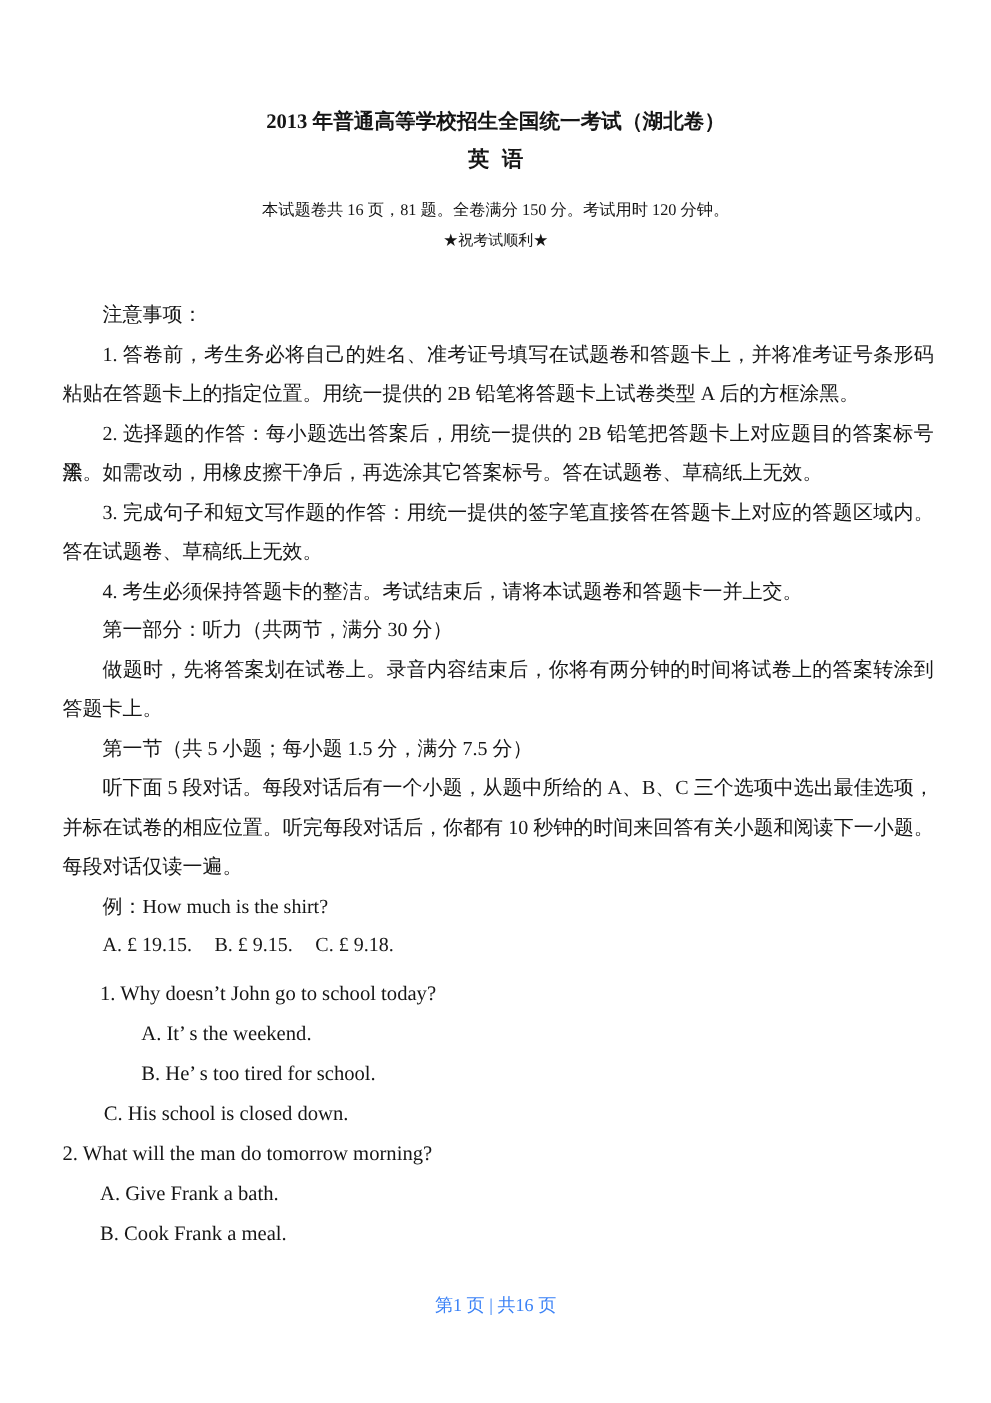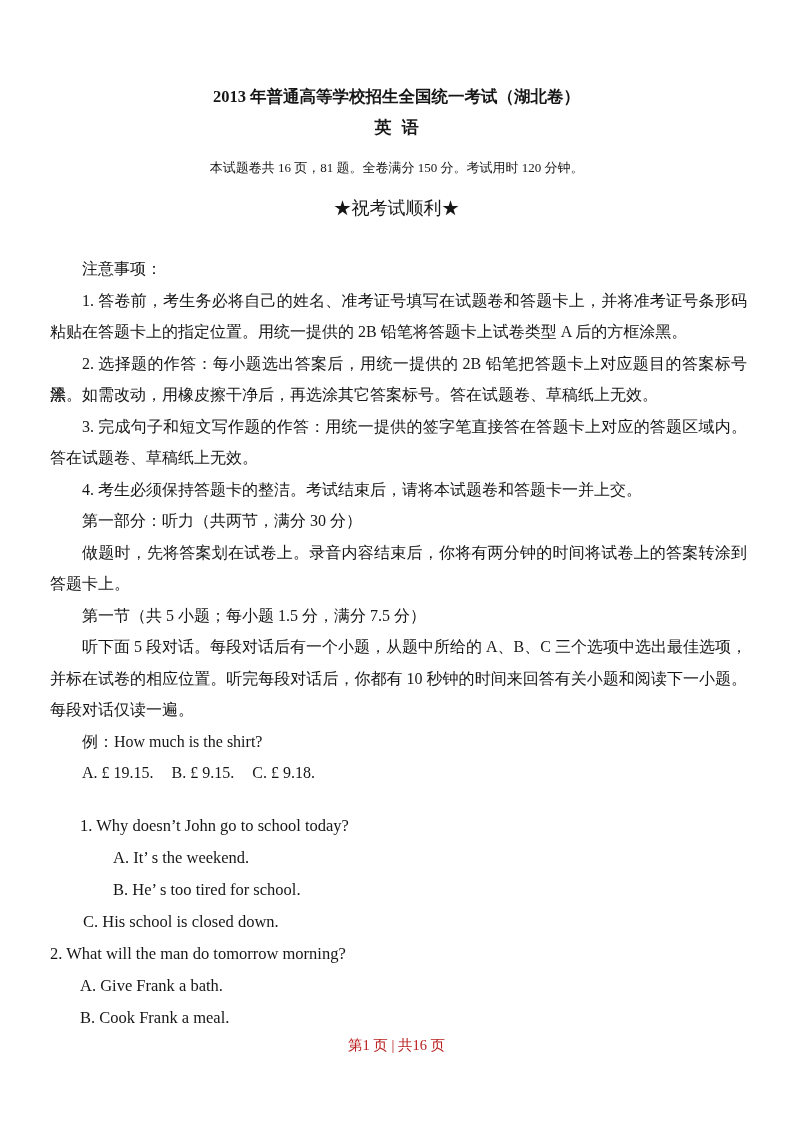--- a/index.html
+++ b/index.html
@@ -24,59 +24,59 @@
     margin-top: 9px;
     font-size: 17px; font-weight: bold;
     line-height: 22px;
     word-spacing: 6px;
   }
   .exam-info {
     margin-top: 18px;
     font-size: 13px; line-height: 22px;
   }
   .exam-wish {
-    margin-top: 18px;
-    font-size: 18px; line-height: 22px;
+    margin-top: 2px;
+    font-size: 12px; line-height: 22px;
   }
 
   
   .content { margin: 34px 46px 0 50px; }
   .ln {
     font-size: 16px;
     line-height: 31.5px;
     height: 31.5px;
   }
   .ln.ind { text-indent: 32px; }
   .ln.just { text-align: justify; text-align-last: justify; }
 
   .ex-opt { margin-right: 14px; }
   .ex-opt:last-child { margin-right: 16px; }
 
   
-  .en-block { margin-top: 21px; }
+  .en-block { margin-top: 6px; }
   .en {
     font-size: 16.5px;
     line-height: 32px;
     height: 32px;
   }
   .en.q1  { padding-left: 30px; }
   .en.oA  { padding-left: 63px; }
   .en.oC  { padding-left: 33px; }
   .en.q2  { padding-left: 0; }
   .en.oS  { padding-left: 30px; }
 
   
   .footer {
     position: absolute;
     top: 1036px; left: 0;
     width: 793px;
     text-align: center;
     font-size: 14.5px;
     line-height: 18px;
-    color: #b91c1c;
+    color: #3b82f6;
   }
 </style>
 </head>
 <body>
 
 <div class="page">
 
   <div class="header">
     <div class="doc-title">2013 年普通高等学校招生全国统一考试（湖北卷）</div>
     <div class="subject-title">英 语</div>

